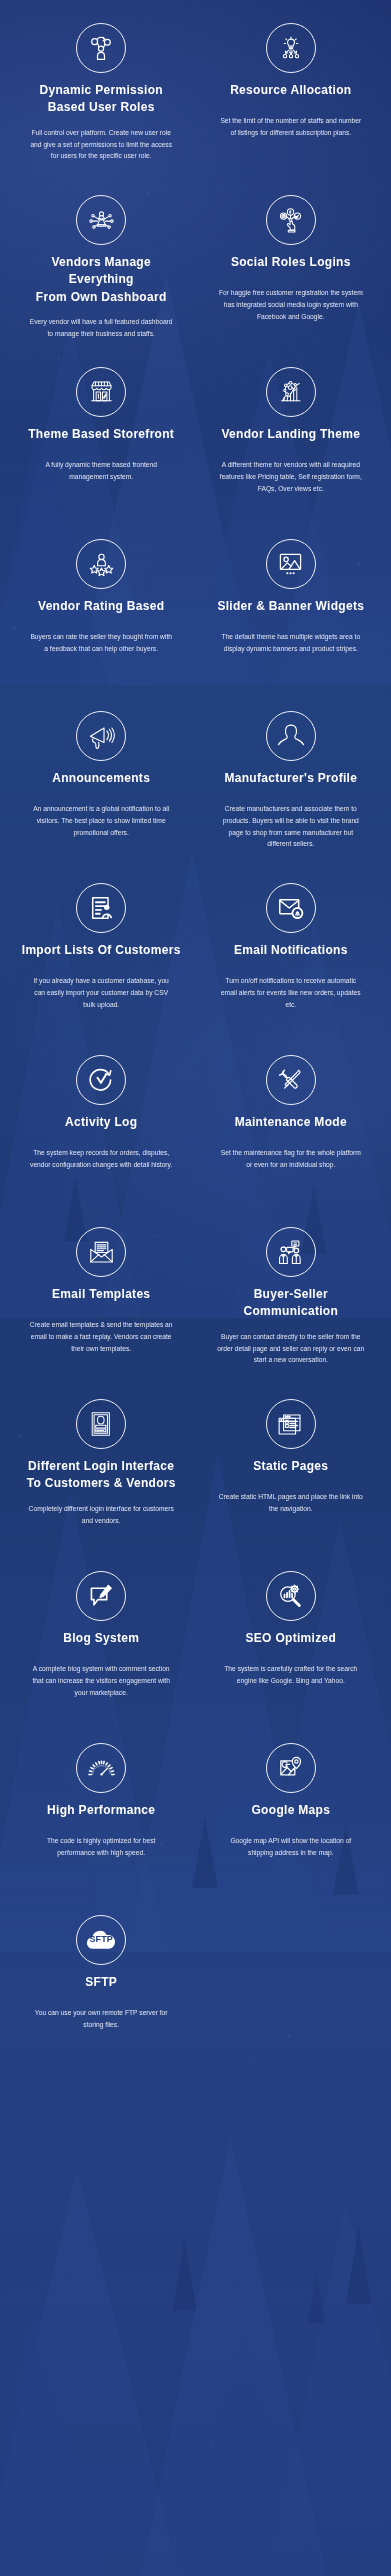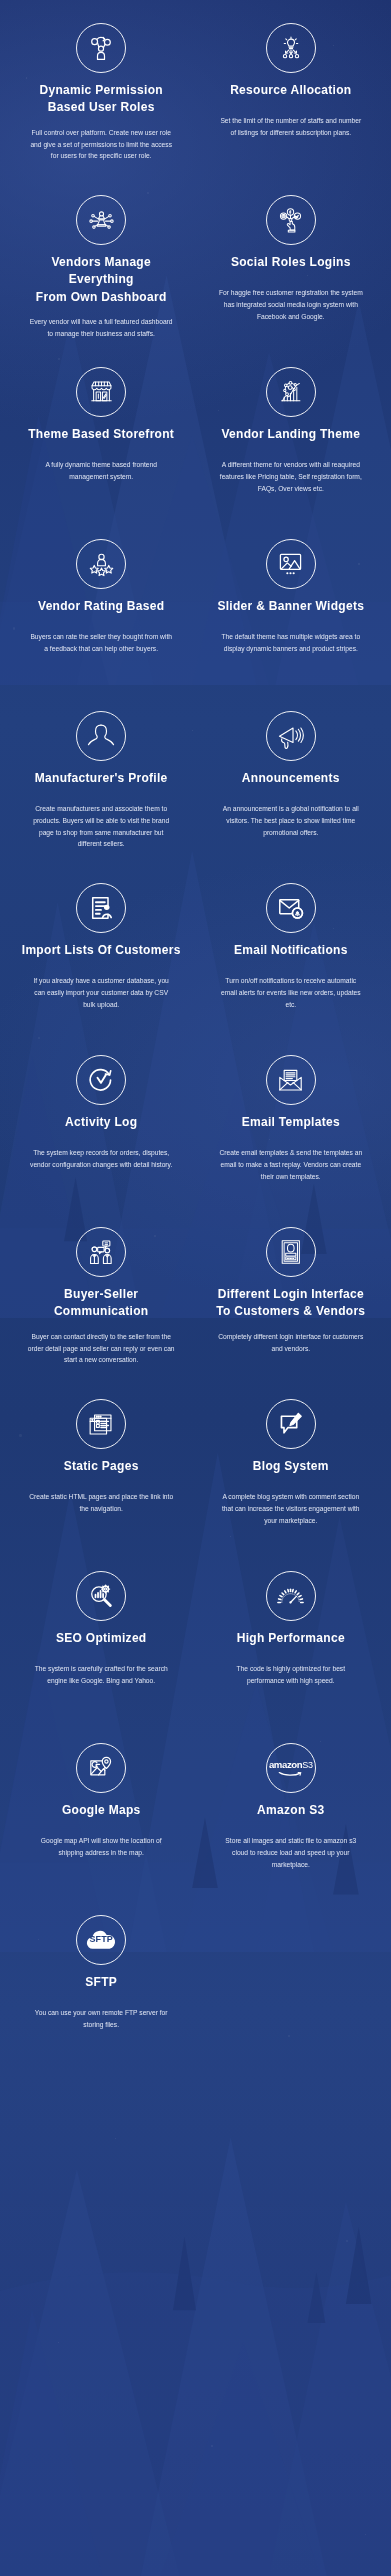--- a/index.html
+++ b/index.html
@@ -366,41 +366,41 @@
           <circle cx="23" cy="35" r="1.7" fill="#fff" stroke="none"></circle>
           <circle cx="28" cy="35" r="1.7" fill="#fff" stroke="none"></circle>
         </svg>
       </div>
       <div class="feature-title">Slider &amp; Banner Widgets</div>
       <div class="feature-desc">The default theme has multiple widgets area to display dynamic banners and product stripes.</div>
     </div>
 
     <div class="feature">
       <div class="icon-wrap">
-        <svg width="32" height="32" viewBox="0 0 50 50" fill="none" stroke="#fff" stroke-width="1.8" stroke-linecap="round" stroke-linejoin="round">
-          <path d="M25 8 c-5.6 0-8.6 4-8.6 9.4 0 3.6 1.1 5.8 2 7 .6.9.8 1.7.6 2.7 -.3 1.6-1.5 2.4-3.6 3.2 C11.6 32 7.6 34.2 5.4 38.5"></path>
-          <path d="M25 8 c5.6 0 8.6 4 8.6 9.4 0 3.6-1.1 5.8-2 7 -.6.9-.8 1.7-.6 2.7 .3 1.6 1.5 2.4 3.6 3.2 3.8 1.7 7.8 3.9 10 8.2"></path>
-        </svg>
-      </div>
-      <div class="feature-title">Manufacturer's Profile</div>
-      <div class="feature-desc">Create manufacturers and associate them to products. Buyers will be able to visit the brand page to shop from same manufacturer but different sellers.</div>
-    </div>
-
-    <div class="feature">
-      <div class="icon-wrap">
         <svg width="29" height="27" viewBox="0 0 46 42" fill="none" stroke="#fff" stroke-width="1.8" stroke-linecap="round" stroke-linejoin="round">
           <path d="M5.5 20.5 L27 7.5 v23 Z"></path>
           <path d="M9.2 24.8 c-1.2 2.8.6 5.6 3.4 6.2 .7.2 1.3 1 1.3 2.4 l.4 4.8 a2 2 0 0 0 3.7.6 c1.2-2.2 1.3-5.2.6-8.6"></path>
           <path d="M31.5 12 a11 11 0 0 1 0 14"></path>
           <path d="M35.5 9.5 a15 15 0 0 1 0 19"></path>
           <path d="M39.5 7.5 a19 19 0 0 1 0 23"></path>
         </svg>
       </div>
       <div class="feature-title">Announcements</div>
       <div class="feature-desc">An announcement is a global notification to all visitors. The best place to show limited time promotional offers.</div>
+    </div>
+
+    <div class="feature">
+      <div class="icon-wrap">
+        <svg width="32" height="32" viewBox="0 0 50 50" fill="none" stroke="#fff" stroke-width="1.8" stroke-linecap="round" stroke-linejoin="round">
+          <path d="M25 8 c-5.6 0-8.6 4-8.6 9.4 0 3.6 1.1 5.8 2 7 .6.9.8 1.7.6 2.7 -.3 1.6-1.5 2.4-3.6 3.2 C11.6 32 7.6 34.2 5.4 38.5"></path>
+          <path d="M25 8 c5.6 0 8.6 4 8.6 9.4 0 3.6-1.1 5.8-2 7 -.6.9-.8 1.7-.6 2.7 .3 1.6 1.5 2.4 3.6 3.2 3.8 1.7 7.8 3.9 10 8.2"></path>
+        </svg>
+      </div>
+      <div class="feature-title">Manufacturer's Profile</div>
+      <div class="feature-desc">Create manufacturers and associate them to products. Buyers will be able to visit the brand page to shop from same manufacturer but different sellers.</div>
     </div>
 
 
     <div class="feature">
       <div class="icon-wrap">
         <svg width="28" height="28" viewBox="0 0 44 44" fill="none" stroke="#fff" stroke-width="2.4" stroke-linecap="round" stroke-linejoin="round">
           <path d="M9 6 h24 v13 M9 6 v32 h24 v-6"></path>
           <path d="M14 13 h14" stroke-width="3"></path>
           <path d="M14 19 h14" stroke-width="3"></path>
           <path d="M14 25 h8" stroke-width="3"></path>
@@ -434,20 +434,31 @@
           <path d="M34.8 13.6 A16 16 0 1 0 37 22"></path>
           <path d="M29 12.6 L35.6 14.2 L37.2 7.6" stroke-width="2.6"></path>
           <path d="M16.5 18.5 L22 26.5 L30 13.5" stroke-width="3"></path>
         </svg>
       </div>
       <div class="feature-title">Activity Log</div>
       <div class="feature-desc">The system keep records for orders, disputes, vendor configuration changes with detail history.</div>
     </div>
 
 
+    <div class="feature">
+      <div class="icon-wrap">
+        <svg width="29" height="28" viewBox="0 0 46 44" fill="none" stroke="#fff" stroke-width="1.9" stroke-linecap="round" stroke-linejoin="round">
+          <path d="M14.5 5.5 a7 7 0 0 0 7.6 11.4 L34 29 a3 3 0 0 1-4.2 4.2 L17.7 21 A7 7 0 0 0 6.3 13.4 l4.4-1.2 1.2-4.4 Z" transform="translate(-1,1)"></path>
+          <path d="M36.5 6.5 a3.2 3.2 0 0 1 2.5 2.5 c.2 1.2-.4 2-1.4 3 L23 26.5 l-5 5 -2.5-2.5 5-5 L35.2 9.2 c1-1 1.6-1.8 1.3-2.7 Z" transform="translate(-1,0)"></path>
+          <path d="M13.5 35 L19 29.5"></path>
+        </svg>
+      </div>
+      <div class="feature-title">Maintenance Mode</div>
+      <div class="feature-desc">Set the maintenance flag for the whole platform or even for an individual shop.</div>
+    </div>
 
     <div class="feature">
       <div class="icon-wrap">
         <svg width="29" height="27" viewBox="0 0 46 42" fill="none" stroke="#fff" stroke-width="1.8" stroke-linecap="round" stroke-linejoin="round">
           <path d="M13 5 h20 v16 H13 Z"></path>
           <path d="M16 9 h14"></path>
             <path d="M16 12 h14"></path>
             <path d="M16 15 h14"></path>
             <path d="M16 18 h10"></path>
           <path d="M6 16 L23 28 L40 16 V36 H6 Z"></path>
@@ -601,33 +612,20 @@
           <path d="M18 31 L26 21.5 L28 24"></path>
           <path d="M15.6 11.8 a4.4 4.4 0 1 0 .4 5.6 h-1.6 v-2.8 h5.4"></path>
           <path d="M30.5 3.5 a6.5 6.5 0 0 1 6.5 6.5 c0 5-6.5 11-6.5 11 s-6.5-6-6.5-11 a6.5 6.5 0 0 1 6.5-6.5 Z" fill="#23407f"></path>
           <circle cx="30.5" cy="10" r="2.6"></circle>
         </svg>
       </div>
       <div class="feature-title">Google Maps</div>
       <div class="feature-desc">Google map API will show the location of shipping address in the map.</div>
     </div>
 
-    <div class="feature">
-      <div class="icon-wrap">
-        <div class="amazon-lockup">
-          <span class="brandtext amz">amazon</span><span class="brandtext s3">S3</span>
-          <svg class="swoosh" width="25.6" height="5.8" viewBox="0 0 40 9" fill="none" stroke="#fff" stroke-width="2" stroke-linecap="round">
-            <path d="M2 2.4 C10 7.6 26 8 35 3.2"></path>
-            <path d="M31.4 2.4 L35.6 2.8 L34.4 6.6" stroke-width="1.6"></path>
-          </svg>
-        </div>
-      </div>
-      <div class="feature-title">Amazon S3</div>
-      <div class="feature-desc">Store all images and static file to amazon s3 cloud to reduce load and speed up your marketplace.</div>
-    </div>
 
 
     <div class="feature">
       <div class="icon-wrap">
         <div class="sftp-cloud">
           <svg width="38" height="25.6" viewBox="0 0 60 40">
             <path d="M17 34 a9 9 0 0 1-.6-18 A12 12 0 0 1 39 12.5 a8.5 8.5 0 0 1 4.5 21.5 Z" fill="#fff"></path>
           </svg>
           <div class="cloudtext">SFTP</div>
         </div>

